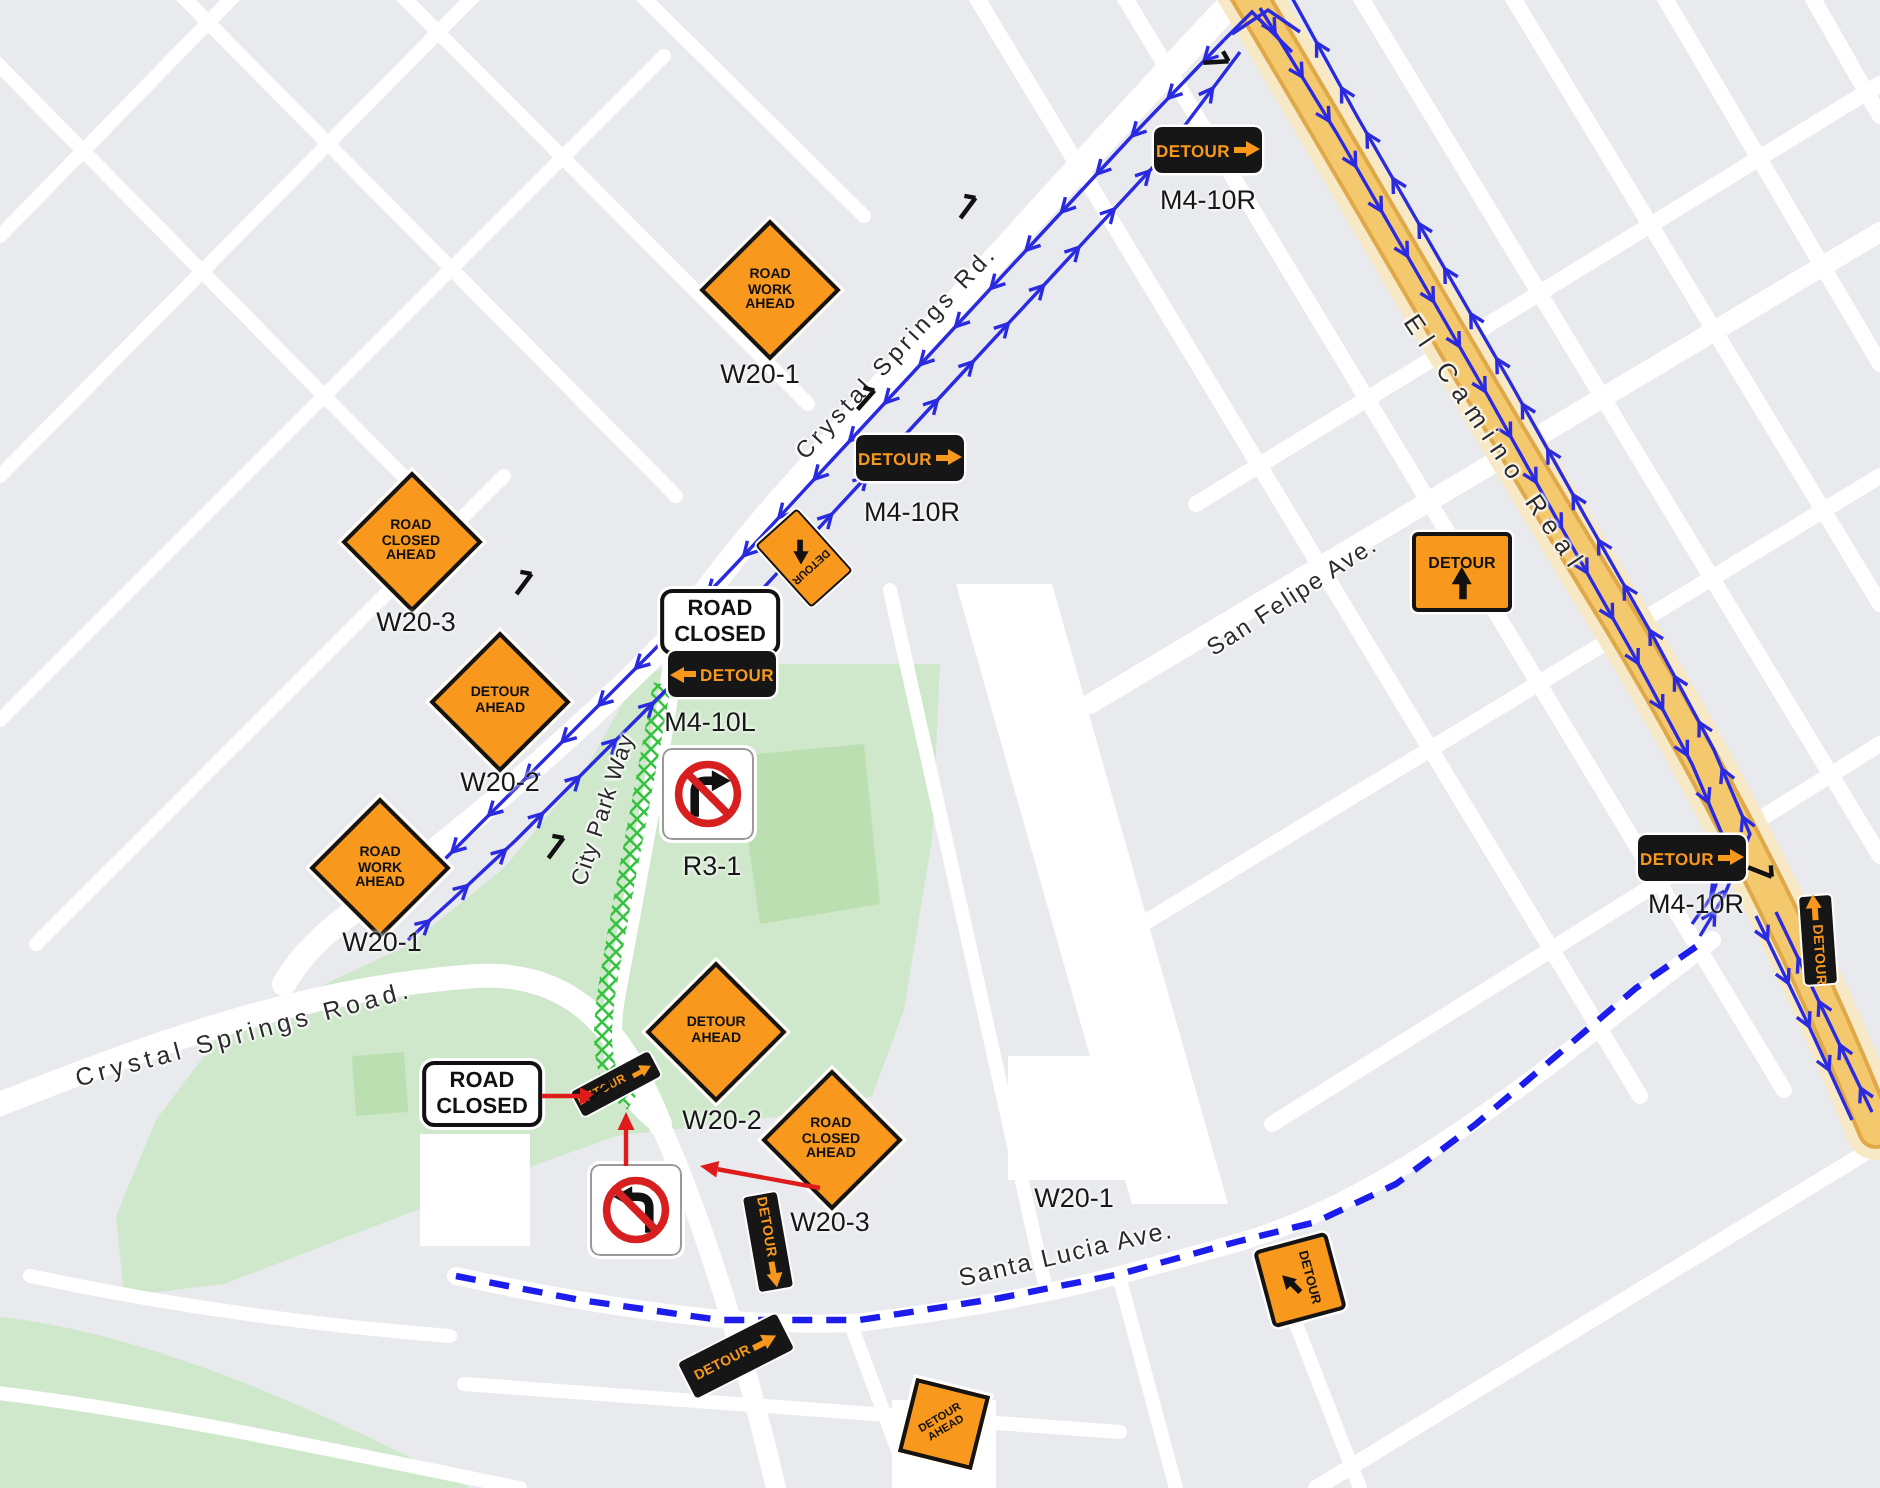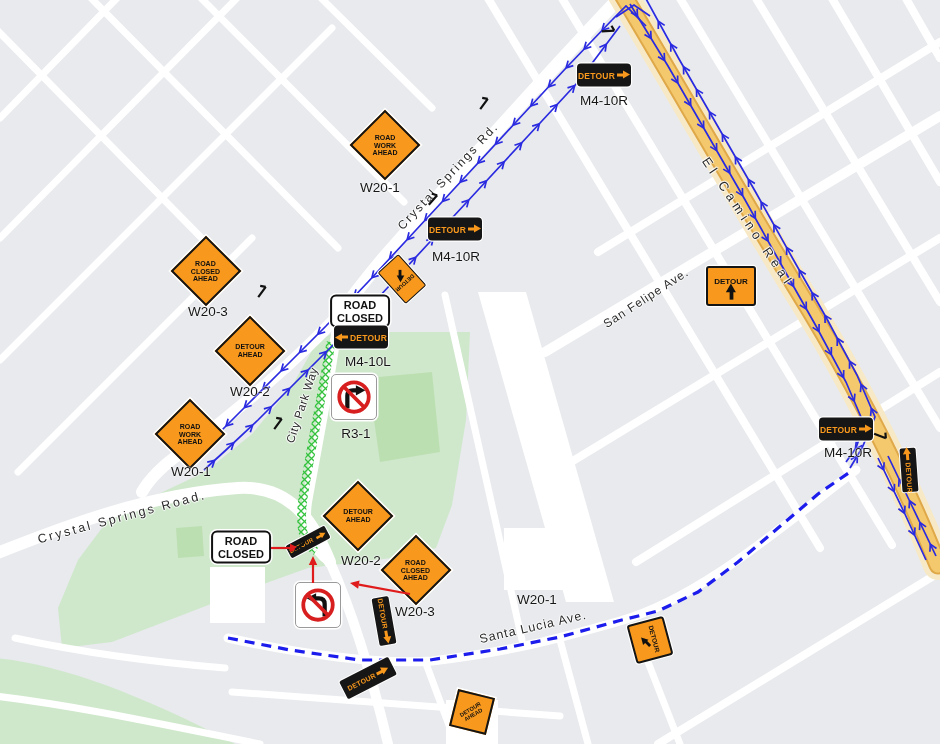--- a/index.html
+++ b/index.html
@@ -252,21 +252,21 @@
       <div class="codelabel" style="left: 604px; top: 100px;">M4-10R</div>
       <div class="sign mplate" style="left: 455px; top: 229px; transform: translate(-50%, -50%) rotate(0deg);">
         <span class="t">DETOUR</span>
         <span class="car" style="transform: rotate(0deg) scale(1);"></span>
       </div>
       <div class="codelabel" style="left: 456px; top: 256px;">M4-10R</div>
       <div class="sign mplate" style="left: 361px; top: 337px; transform: translate(-50%, -50%) rotate(0deg);">
         <span class="car" style="transform: rotate(180deg) scale(1);"></span>
         <span class="t">DETOUR</span>
       </div>
-      <div class="codelabel" style="left: 368px; top: 361px;">M4-10L</div>
+      <div class="codelabel" style="left: 355px; top: 361px;">M4-10L</div>
       <div class="sign mplate" style="left: 846px; top: 429px; transform: translate(-50%, -50%) rotate(0deg);">
         <span class="t">DETOUR</span>
         <span class="car" style="transform: rotate(0deg) scale(1);"></span>
       </div>
       <div class="codelabel" style="left: 848px; top: 452px;">M4-10R</div>
       <div class="sign oplate" style="left: 731px; top: 286px; transform: translate(-50%, -50%) rotate(0deg); width: 46px; height: 36px;">
         <span class="t" style="font-size: 8px;">DETOUR</span>
         <span class="car" style="transform: rotate(-90deg) scale(1.25);"></span>
       </div>
       <div class="sign oplate" style="left: 650px; top: 640px; transform: translate(-50%, -50%) rotate(75deg); width: 36px; height: 34px;">

